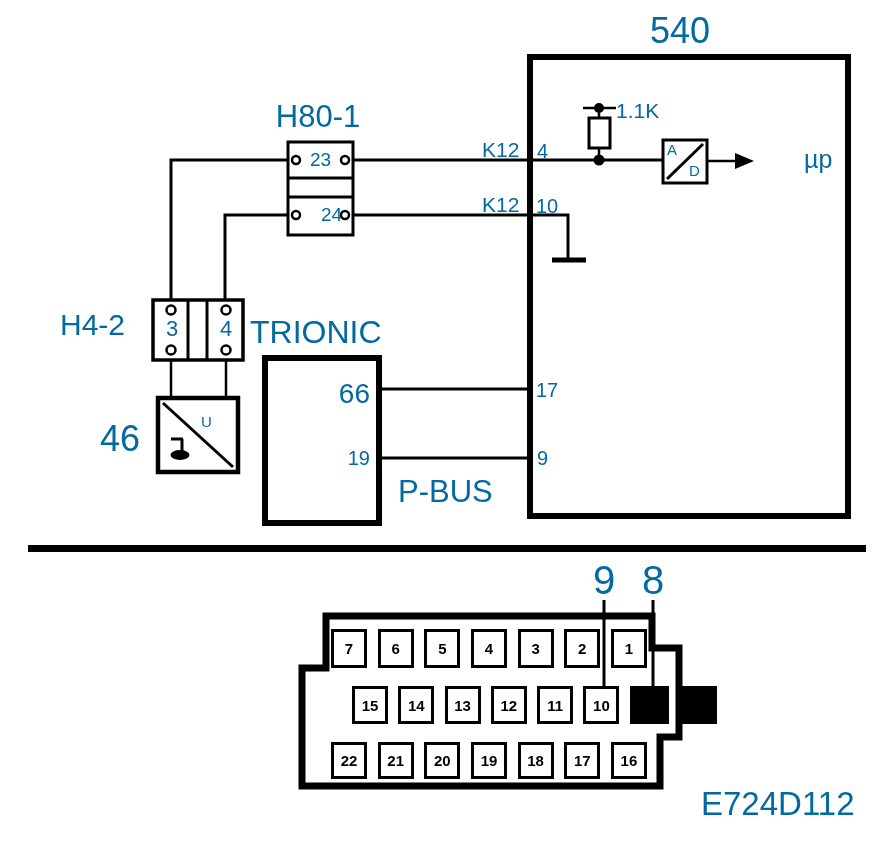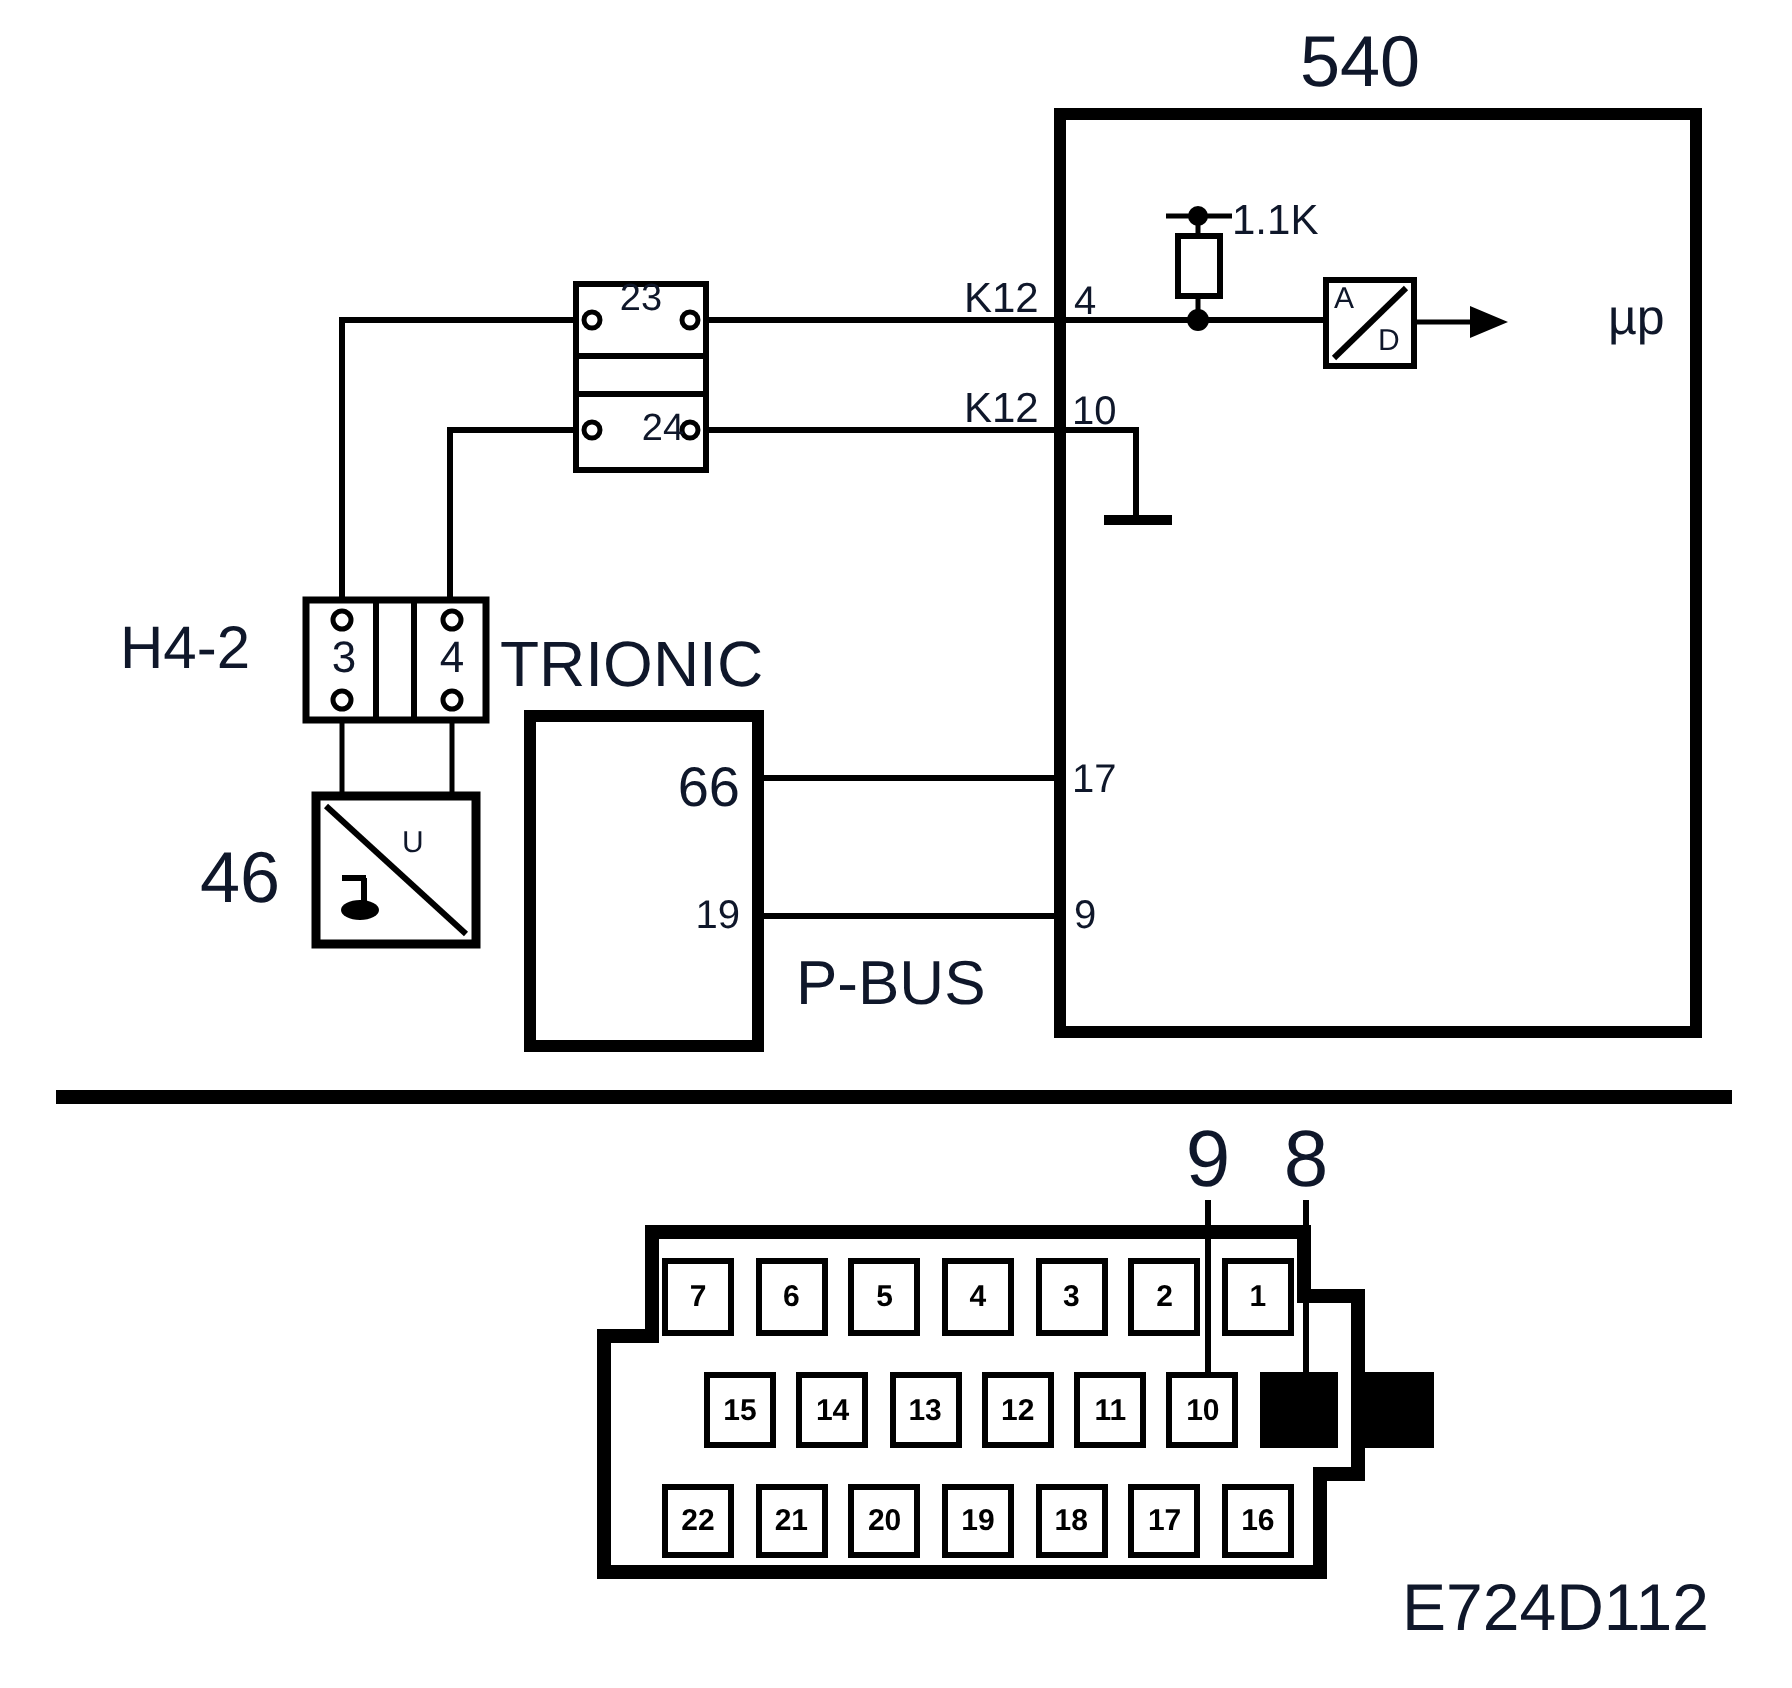--- a/index.html
+++ b/index.html
@@ -1,21 +1,21 @@
 <!DOCTYPE html>
 <html><head>
 <meta charset="utf-8">
 <style>
   html,body{margin:0;padding:0;background:#fff;}
   .stage{
     position:relative;width:896px;height:844px;background:#fff;
     font-family:"Liberation Sans",sans-serif;color:#000;overflow:hidden;
   }
   .art{position:absolute;left:0;top:0;}
-  .lbl{position:absolute;white-space:nowrap;line-height:1;color:#0f172a;}
+  .lbl{position:absolute;white-space:nowrap;line-height:1;color:#0369a1;}
   .c{text-align:center;}
   .r{text-align:right;}
   .pin-row{position:absolute;display:flex;justify-content:space-between;}
   .pin-cell{
     box-sizing:border-box;border:3px solid #000;background:#fff;width:36px;
     display:flex;align-items:center;justify-content:center;
     font-size:15px;font-weight:bold;color:#000;
   }
   .pin-filled{background:#000;border:3px solid #000;}
 </style>
@@ -76,21 +76,22 @@
     <line x1="379" y1="458" x2="527" y2="458" stroke="#000" stroke-width="3"></line>
 
     <rect x="28" y="545" width="838" height="7" fill="#000"></rect>
 
     <polygon points="326,616 652,616 652,648 679,648 679,737 660,737 660,786 302,786 302,668 326,668" fill="#fff" stroke="#000" stroke-width="7" stroke-linejoin="miter"></polygon>
     <line x1="604" y1="600" x2="604" y2="705" stroke="#000" stroke-width="3"></line>
     <line x1="653" y1="600" x2="653" y2="705" stroke="#000" stroke-width="3"></line>
   </svg>
 
   <div class="lbl c" style="left:630px;top:13px;width:100px;font-size:36px;">540</div>
-  <div class="lbl c" style="left:288px;top:140px;width:65px;font-size:19px;">23</div>
+  <div class="lbl c" style="left:266px;top:101px;width:104px;font-size:31px;">H80-1</div>
+  <div class="lbl c" style="left:288px;top:150px;width:65px;font-size:19px;">23</div>
   <div class="lbl c" style="left:288px;top:205px;width:87px;font-size:19px;">24</div>
   <div class="lbl" style="left:482px;top:139px;font-size:21px;">K12</div>
   <div class="lbl" style="left:537px;top:141px;font-size:20px;">4</div>
   <div class="lbl" style="left:482px;top:194px;font-size:21px;">K12</div>
   <div class="lbl" style="left:536px;top:196px;font-size:20px;">10</div>
   <div class="lbl" style="left:616px;top:100px;font-size:21px;">1.1K</div>
   <div class="lbl" style="left:667px;top:142px;font-size:15px;">A</div>
   <div class="lbl" style="left:689px;top:163px;font-size:15px;">D</div>
   <div class="lbl" style="left:757px;top:147px;font-size:25px;margin-left:47px;">µp</div>
   <div class="lbl" style="left:60px;top:310px;font-size:30px;">H4-2</div>

